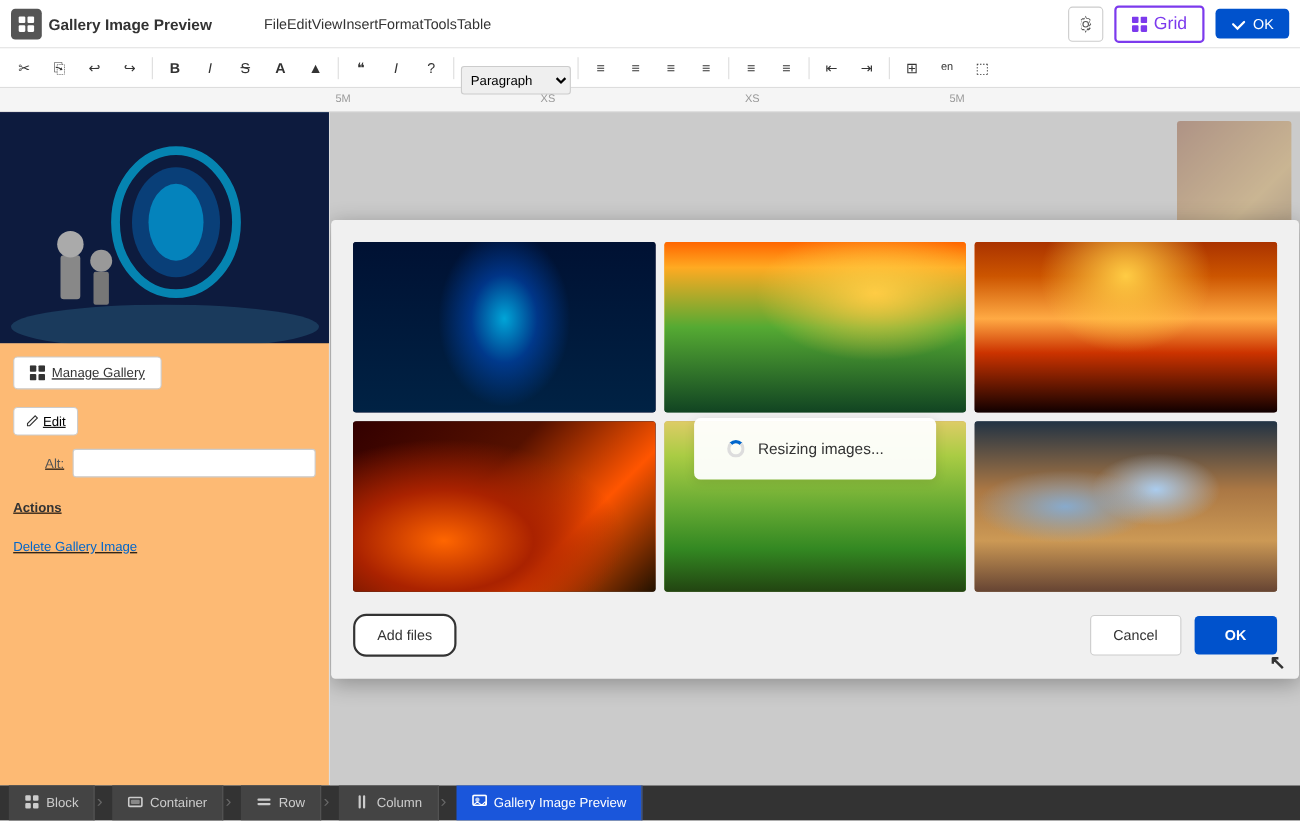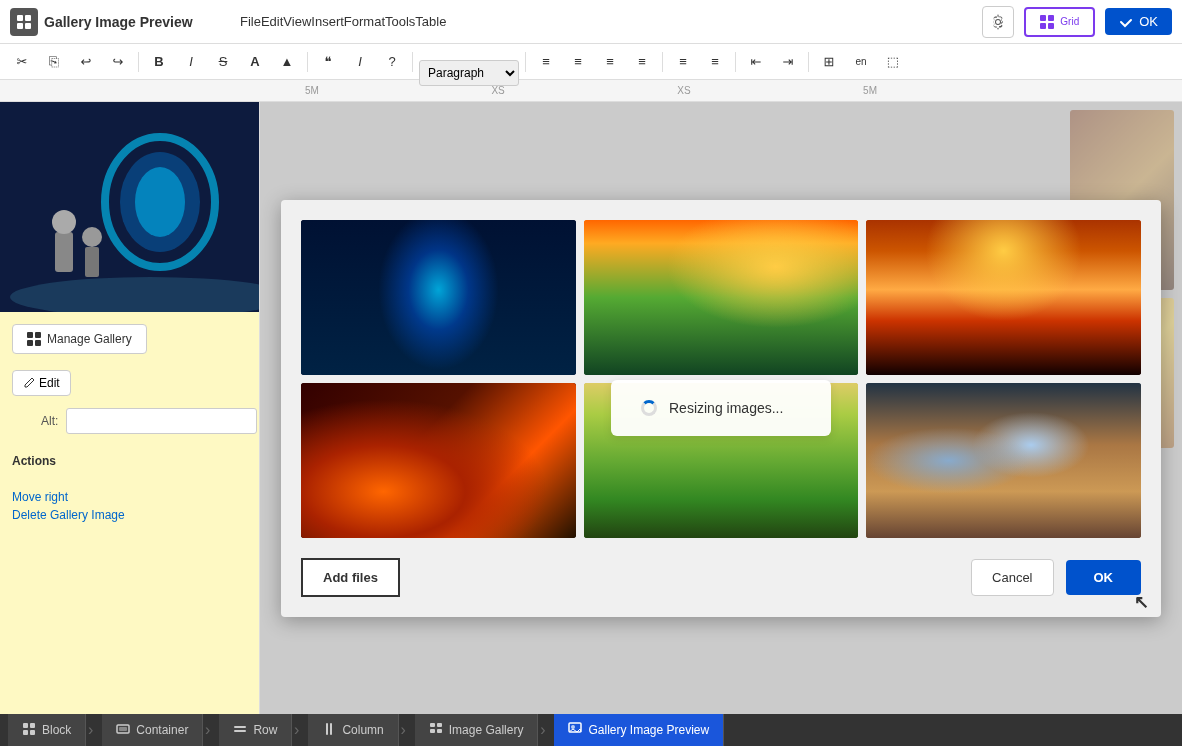--- a/index.html
+++ b/index.html
@@ -56,21 +56,21 @@
     .grid-btn {
       display: flex;
       align-items: center;
       gap: 6px;
       padding: 6px 14px;
       border: 2px solid #7c3aed;
       border-radius: 4px;
       cursor: pointer;
       background: #fff;
       color: #7c3aed;
-      font-size: 10px;
+      font-size: 16px;
     }
     .ok-btn-top {
       display: flex;
       align-items: center;
       gap: 6px;
       padding: 6px 14px;
       border: none;
       border-radius: 4px;
       cursor: pointer;
       background: #0052cc;
@@ -133,24 +133,25 @@
 
     
     .main-area {
       display: flex;
       height: calc(746px - 44px - 36px - 22px - 32px);
       background: #e8e8e8;
     }
 
     
     .left-panel {
-      width: 260px;
-      background: #fef9c3;
+      width: 300px;
+      background: #fdba74;
       border-right: 1px solid #ddd;
       position: relative;
+      text-decoration: underline;
     }
     .preview-image {
       width: 100%;
       height: 210px;
       background: linear-gradient(135deg, #1a1a3a 0%, #2a4a7a 40%, #1a1a1a 100%);
       display: flex;
       align-items: center;
       justify-content: center;
       position: relative;
       overflow: hidden;
@@ -390,25 +391,25 @@
 
     .modal-footer {
       display: flex;
       align-items: center;
       gap: 12px;
     }
 
     .add-files-btn {
       padding: 10px 20px;
       border: 2px solid #333;
-      border-radius: 0;
+      border-radius: 12px;
       background: #fff;
       cursor: pointer;
       font-size: 13px;
-      font-weight: bold;
+      font-weight: normal;
       color: #333;
     }
 
     .footer-spacer { flex: 1; }
 
     .cancel-btn {
       padding: 10px 20px;
       border: 1px solid #ccc;
       border-radius: 4px;
       background: #fff;
@@ -621,21 +622,20 @@
       </button>
     </div>
 
     <div class="alt-row">
       <label>Alt:</label>
       <input type="text" class="alt-input" value="" style="">
     </div>
 
     <div class="actions-section">
       <div class="actions-title">Actions</div>
-      <div class="action-item">Move right</div>
       <div class="action-item">Delete Gallery Image</div>
     </div>
   </div>
 
   <div class="center-area">
 
     <div style="position:absolute;right:0;top:0;width:120px;display:flex;flex-direction:column;gap:4px;padding:8px;">
       <div class="right-img right-img1" style="height:180px;border-radius:3px;background:linear-gradient(135deg,#884422 0%,#cc9944 50%,#442211 100%);"></div>
       <div class="right-img right-img2" style="height:150px;border-radius:3px;background:linear-gradient(135deg,#dd9933 0%,#ffdd55 50%,#aa6622 100%);"></div>
     </div>
@@ -834,31 +834,20 @@
   </div>
   <div class="breadcrumb-item">
     <span>
       <svg width="14" height="14" viewBox="0 0 14 14" fill="#ccc">
         <rect x="4" y="1" width="2" height="12" rx="1" fill="#ccc"></rect>
         <rect x="8" y="1" width="2" height="12" rx="1" fill="#ccc"></rect>
       </svg>
     </span>
     <span>Column</span>
   </div>
-  <div class="breadcrumb-item">
-    <span>
-      <svg width="14" height="14" viewBox="0 0 14 14" fill="#ccc">
-        <rect x="1" y="1" width="5" height="4" rx="1"></rect>
-        <rect x="8" y="1" width="5" height="4" rx="1"></rect>
-        <rect x="1" y="7" width="5" height="4" rx="1"></rect>
-        <rect x="8" y="7" width="5" height="4" rx="1"></rect>
-      </svg>
-    </span>
-    <span>Image Gallery</span>
-  </div>
   <div class="breadcrumb-item" style="background:#1a56db;color:#fff;">
     <span>
       <svg width="14" height="14" viewBox="0 0 14 14" fill="white">
         <rect x="1" y="1" width="12" height="9" rx="1" stroke="white" stroke-width="1.5" fill="none"></rect>
         <circle cx="5" cy="5" r="2" fill="white" opacity="0.7"></circle>
         <path d="M1 10 L5 7 L9 10 L12 7 L13 10" stroke="white" stroke-width="1" fill="none"></path>
       </svg>
     </span>
     <span>Gallery Image Preview</span>
   </div>

